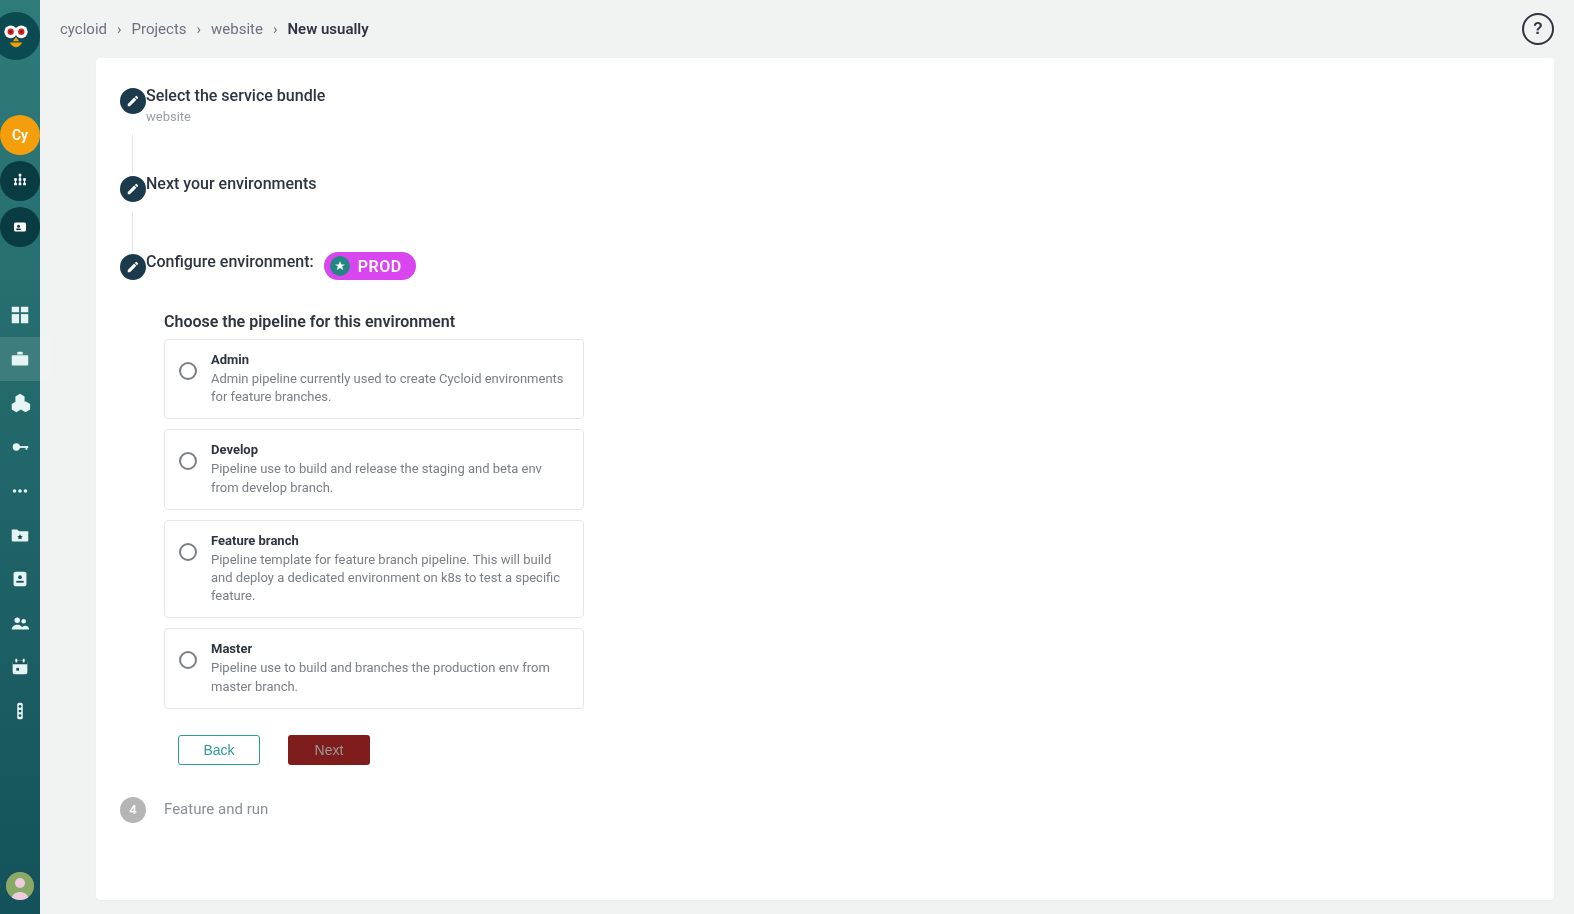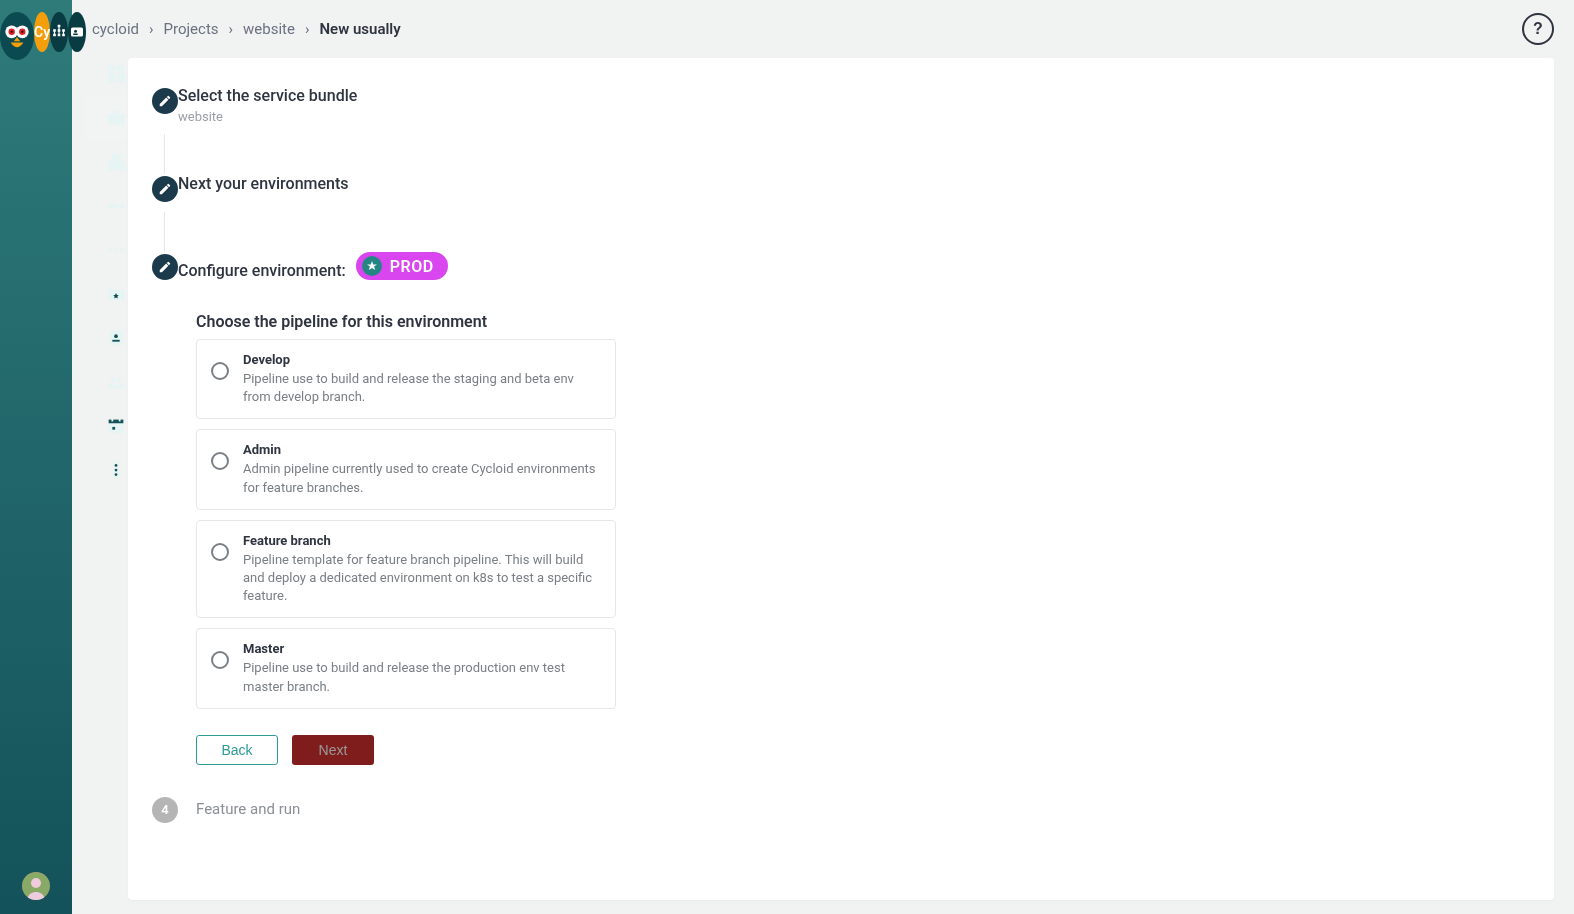--- a/index.html
+++ b/index.html
@@ -1,25 +1,25 @@
 <!DOCTYPE html>
 <html><head>
 <meta charset="utf-8">
 <style>
   * { box-sizing: border-box; margin: 0; padding: 0; }
   html, body { height: 100%; font-family: -apple-system, BlinkMacSystemFont, "Segoe UI", Roboto, Helvetica, Arial, sans-serif; background: #f1f2f2; color: #2e3440; }
   body { display: flex; width: 1574px; height: 914px; overflow: hidden; }
 
   
   .sidebar {
-    width: 72px;
+    width: 40px;
     background: linear-gradient(180deg, #2f7b7a 0%, #13525a 100%);
     display: flex;
-    flex-direction: row;
-    align-items: flex-start;
+    flex-direction: column;
+    align-items: flex-end;
     padding-top: 12px;
     flex-shrink: 0;
     position: relative;
   }
   .logo {
     width: 48px; height: 48px;
     border-radius: 50%;
     background: #0a4a50;
     display: flex; align-items: center; justify-content: center;
     margin-bottom: 55px;
@@ -88,21 +88,21 @@
   }
   .step-icon svg { width: 14px; height: 14px; fill: #fff; }
   .step-icon.num { background: #b5b5b5; color: #fff; font-size: 13px; font-weight: 600; }
   .step-line {
     width: 1px; background: #e5e7eb; margin-left: 12px; height: 40px;
   }
   .step-body { flex: 1; }
   .step-title { font-size: 16px; font-weight: 500; color: #2e3440; }
   .step-sub { font-size: 13px; color: #9aa0a6; margin-top: 4px; }
 
-  .step-row-inline { display: flex; align-items: flex-end; gap: 10px; }
+  .step-row-inline { display: flex; align-items: flex-start; gap: 10px; }
 
   .env-chip {
     display: inline-flex; align-items: center; gap: 8px;
     background: #d946ef; color: #fff; border-radius: 14px;
     padding: 4px 14px 4px 6px; font-size: 16px; font-weight: 600;
     letter-spacing: 0.5px;
   }
   .env-chip .star-circ {
     width: 20px; height: 20px; border-radius: 50%; background: #238683;
     display: flex; align-items: center; justify-content: center;
@@ -125,20 +125,21 @@
   }
   .opt-body .opt-title { font-size: 13px; font-weight: 700; color: #2e3440; margin-bottom: 3px; }
   .opt-body .opt-desc { font-size: 13px; color: #7a7f85; line-height: 1.4; }
 
   .btn-row { display: flex; gap: 14px; margin-top: 26px; }
   .btn {
     min-width: 82px; height: 30px; border-radius: 3px;
     font-size: 14px; font-weight: 500; display: inline-flex;
     align-items: center; justify-content: center; cursor: pointer;
     border: none;
+    margin-left: 14px;
   }
   .btn.back { background: #fff; border: 1.5px solid #2d9b98; color: #2d9b98; }
   .btn.next { background: #7f1d1d; color: #9a9a9a; cursor: not-allowed; }
 
   .step4-wrap { display: flex; align-items: center; gap: 18px; margin-top: 30px; }
   .step4-title { font-size: 15px; color: #8b9096; }
 </style>
 </head>
 <body>
 
@@ -315,43 +316,43 @@
           </div>
         </div>
       </div>
 
       <div class="step3-content">
         <div class="ct-title">Choose the pipeline for this environment</div>
 
         <div class="option">
           <div class="radio"></div>
           <div class="opt-body">
-            <div class="opt-title">Develop</div>
-            <div class="opt-desc">Pipeline use to build and release the staging and beta env from develop branch.</div>
+            <div class="opt-title">Admin</div>
+            <div class="opt-desc">Admin pipeline currently used to create Cycloid environments for feature branches.</div>
           </div>
         </div>
         <div class="option">
           <div class="radio"></div>
           <div class="opt-body">
-            <div class="opt-title">Admin</div>
-            <div class="opt-desc">Admin pipeline currently used to create Cycloid environments for feature branches.</div>
+            <div class="opt-title">Develop</div>
+            <div class="opt-desc">Pipeline use to build and release the staging and beta env from develop branch.</div>
           </div>
         </div>
         <div class="option">
           <div class="radio"></div>
           <div class="opt-body">
             <div class="opt-title">Feature branch</div>
             <div class="opt-desc">Pipeline template for feature branch pipeline. This will build and deploy a dedicated environment on k8s to test a specific feature.</div>
           </div>
         </div>
         <div class="option">
           <div class="radio"></div>
           <div class="opt-body">
             <div class="opt-title">Master</div>
-            <div class="opt-desc">Pipeline use to build and release the production env test master branch.</div>
+            <div class="opt-desc">Pipeline use to build and branches the production env from master branch.</div>
           </div>
         </div>
 
         <div class="btn-row">
           <button class="btn back">Back</button>
           <button class="btn next">Next</button>
         </div>
       </div>
 
       <div class="step4-wrap">

